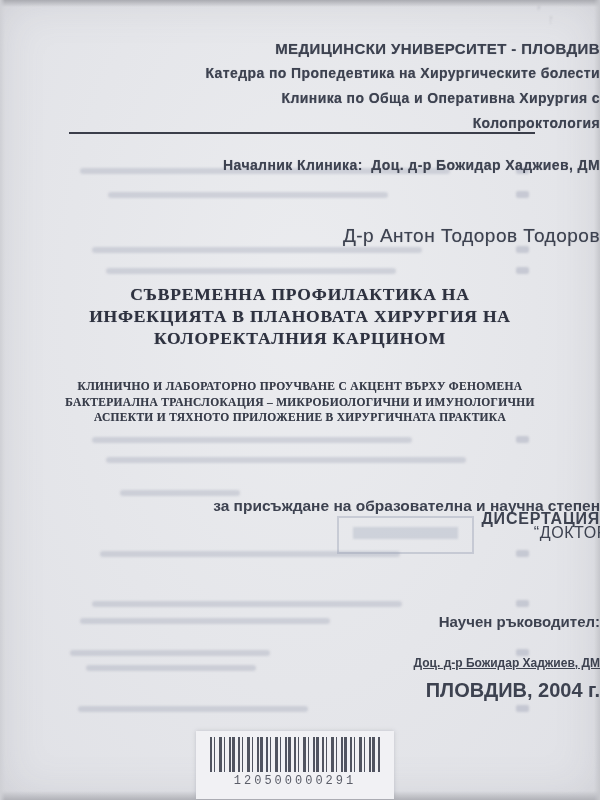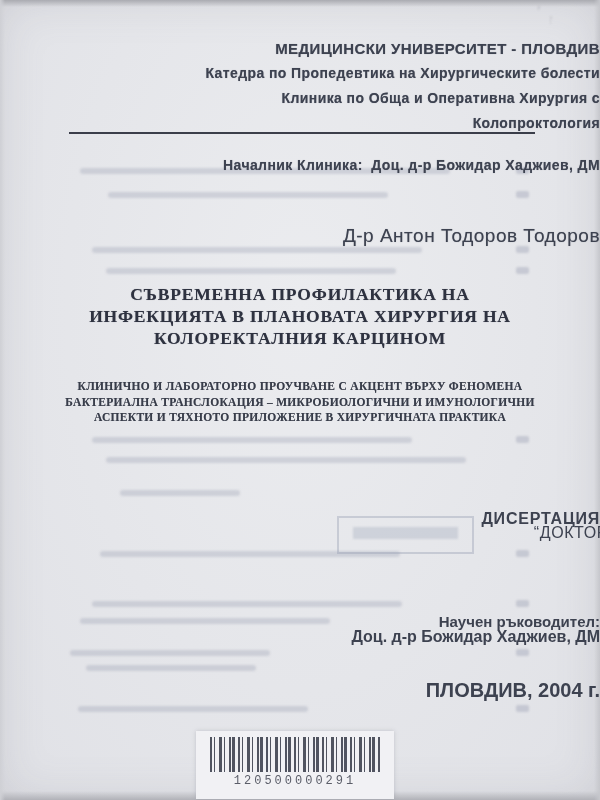--- a/index.html
+++ b/index.html
@@ -44,21 +44,21 @@
   #subtitle{top:363px;left:60px;width:480px;
     font-family:"Liberation Serif", serif;font-weight:bold;
     font-size:11.5px;line-height:15.5px;letter-spacing:.3px;
     color:#383d4a;text-align:center;text-shadow:0 0 .5px rgba(56,61,74,.55);margin-top:16px;}
 
   #dis-label{top:469px;font-size:16px;font-weight:bold;letter-spacing:.8px;margin-top:41px;}
   #dis-purpose{top:497px;font-size:15.5px;font-weight:bold;}
   #dis-degree{top:524px;font-size:16px;font-weight:normal;letter-spacing:.6px;padding-left:14px;}
 
   #sup-label{top:579px;font-size:15px;font-weight:bold;margin-top:34px;}
-  #sup-name{top:628px;font-size:16px;font-weight:bold;}
+  #sup-name{top:656px;font-size:12px;font-weight:bold;text-decoration:underline;}
   #city-year{top:679px;font-size:20px;font-weight:bold;}
 
   
   .ghost{position:absolute;height:6px;border-radius:3px;
     background:rgba(154,160,178,.34);filter:blur(1.1px);pointer-events:none;}
   .ghost-num{position:absolute;width:13px;height:7px;border-radius:2px;
     background:rgba(150,156,175,.38);filter:blur(1px);pointer-events:none;}
   #ghost-stamp{position:absolute;left:337px;top:516px;width:133px;height:34px;
     border:2px solid rgba(148,156,176,.38);filter:blur(.6px);pointer-events:none;}
   #ghost-stamp .inner{margin:9px 14px;height:12px;background:rgba(150,158,178,.3);filter:blur(1.2px);}
@@ -120,20 +120,21 @@
   <div id="clinic2" class="center-text hdr">Колопроктология</div>
   <div id="rule"></div>
   <div id="head-line" class="center-text hdr">Началник Клиника:  Доц. д-р Божидар Хаджиев, ДМ</div>
 
   <div id="author" class="center-text">Д-р Антон Тодоров Тодоров</div>
 
   <div id="title" style="position:absolute;">СЪВРЕМЕННА ПРОФИЛАКТИКА НА ИНФЕКЦИЯТА В ПЛАНОВАТА ХИРУРГИЯ НА КОЛОРЕКТАЛНИЯ КАРЦИНОМ</div>
   <div id="subtitle" style="position:absolute;">КЛИНИЧНО И ЛАБОРАТОРНО ПРОУЧВАНЕ С АКЦЕНТ ВЪРХУ ФЕНОМЕНА БАКТЕРИАЛНА ТРАНСЛОКАЦИЯ – МИКРОБИОЛОГИЧНИ И ИМУНОЛОГИЧНИ АСПЕКТИ И ТЯХНОТО ПРИЛОЖЕНИЕ В ХИРУРГИЧНАТА ПРАКТИКА</div>
 
   <div id="dis-label" class="center-text">ДИСЕРТАЦИЯ</div>
+  <div id="dis-purpose" class="center-text">за присъждане на образователна и научна степен</div>
   <div id="dis-degree" class="center-text">“ДОКТОР”</div>
 
   <div id="sup-label" class="center-text">Научен ръководител:</div>
   <div id="sup-name" class="center-text">Доц. д-р Божидар Хаджиев, ДМ</div>
 
   <div id="city-year" class="center-text">ПЛОВДИВ, 2004 г.</div>
 
   <div id="barcode-label">
     <div id="barcode-bars"></div>
     <div id="barcode-number">120500000291</div>

